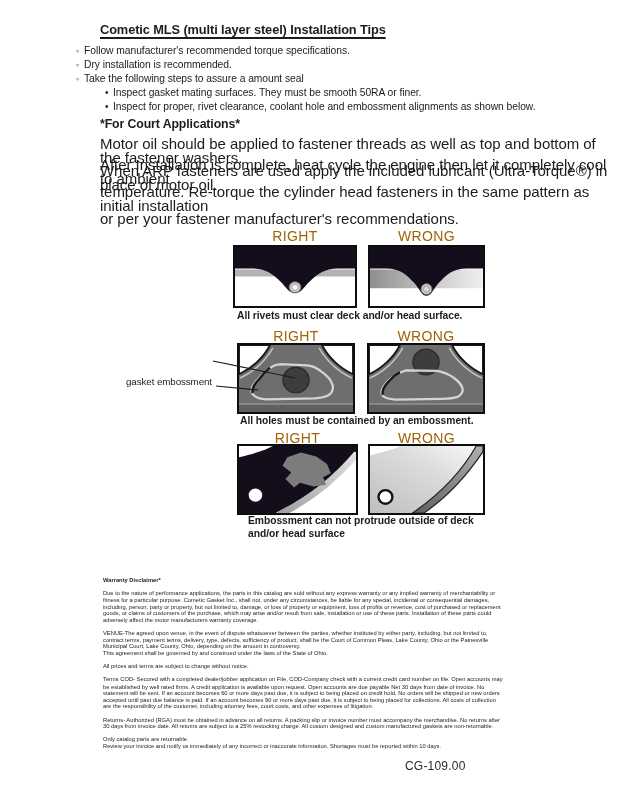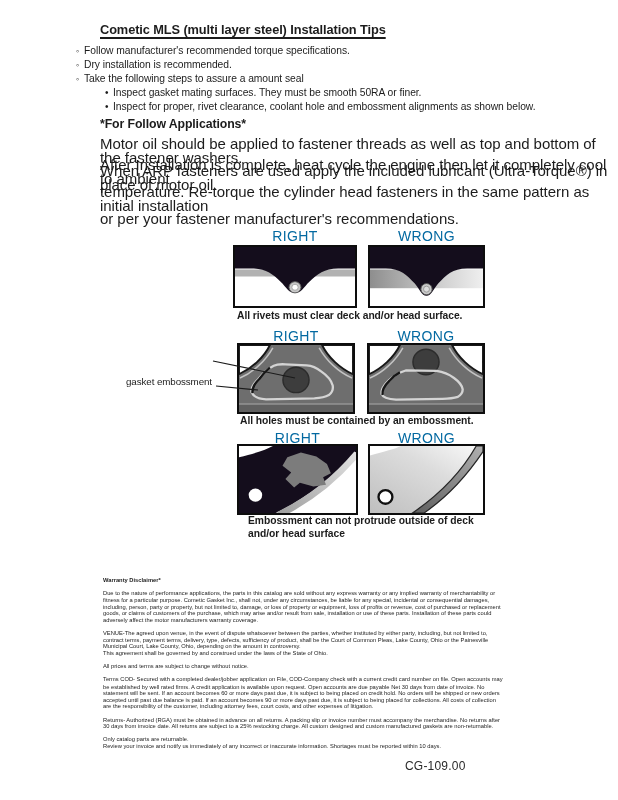--- a/index.html
+++ b/index.html
@@ -16,21 +16,21 @@
   .bullets{left:76px;top:44px;font-size:10.3px;line-height:14px;letter-spacing:-0.05px;}
   .b-row{white-space:nowrap;}
   .b-row .mk{display:inline-block;width:8px;font-size:9px;}
   .b-sub{margin-left:29px;}
   .b-sub .mk{font-size:10px;}
   .h2{left:100px;top:117px;font-size:12.3px;font-weight:bold;letter-spacing:-0.1px;}
   .para{left:100px;font-size:15px;line-height:13.6px;white-space:pre-line;letter-spacing:-0.05px;}
   .p1{top:137px;}
   .p2{top:158px;}
   .p3{top:212px;}
-  .dlabel{font-size:14px;letter-spacing:0.4px;text-align:center;color:#0369a1;}
+  .dlabel{font-size:14px;letter-spacing:0.4px;text-align:center;color:#a16207;}
   .dbox{border:2px solid #0d0d0d;box-sizing:border-box;background:#fff;}
   .dbox svg{display:block;width:100%;height:100%;}
   .caption{font-size:10.3px;font-weight:bold;letter-spacing:-0.05px;white-space:pre-line;line-height:12.5px;}
   .sidelbl{font-size:9.8px;line-height:10.8px;text-align:right;white-space:pre-line;letter-spacing:-0.1px;}
   .leaders{left:110px;top:340px;width:200px;height:70px;pointer-events:none;}
   .fineprint{
     left:103px;top:577px;width:600px;
     transform:scale(0.72);transform-origin:top left;
     font-size:8px;line-height:9.3px;letter-spacing:0;
   }
@@ -76,21 +76,21 @@
   <div class="abs title">Cometic MLS (multi layer steel) Installation Tips</div>
 
   <div class="abs bullets">
     <div class="b-row"><span class="mk">◦</span><span>Follow manufacturer's recommended torque specifications.</span></div>
     <div class="b-row"><span class="mk">◦</span><span>Dry installation is recommended.</span></div>
     <div class="b-row"><span class="mk">◦</span><span>Take the following steps to assure a amount seal</span></div>
     <div class="b-row b-sub"><span class="mk">•</span><span>Inspect gasket mating surfaces.  They must be smooth 50RA or finer.</span></div>
     <div class="b-row b-sub"><span class="mk">•</span><span>Inspect for proper, rivet clearance, coolant hole and embossment alignments as shown below.</span></div>
   </div>
 
-  <div class="abs h2">*For Follow Applications*</div>
+  <div class="abs h2">*For Court Applications*</div>
   <div class="abs para p1">Motor oil should be applied to fastener threads as well as top and bottom of the fastener washers.
 When ARP fasteners are used apply the included lubricant (Ultra-Torque®) in place of motor oil.</div>
   <div class="abs para p2">After Installation is complete, heat cycle the engine then let it completely cool to ambient
 temperature. Re-torque the cylinder head fasteners in the same pattern as initial installation
 or per your fastener manufacturer's recommendations.</div>
 
   <div class="abs dlabel" style="left:233px;top:228px;width:124px;">RIGHT</div>
   <div class="abs dlabel" style="left:368px;top:228px;width:117px;">WRONG</div>
 
   <div class="abs dbox" style="left:233px;top:245px;width:124px;height:63px;">

